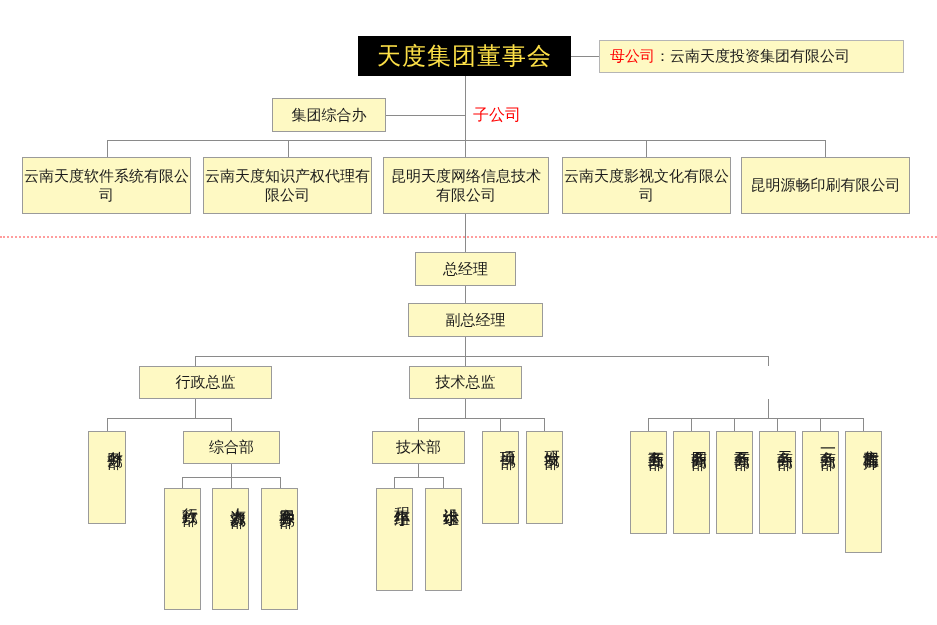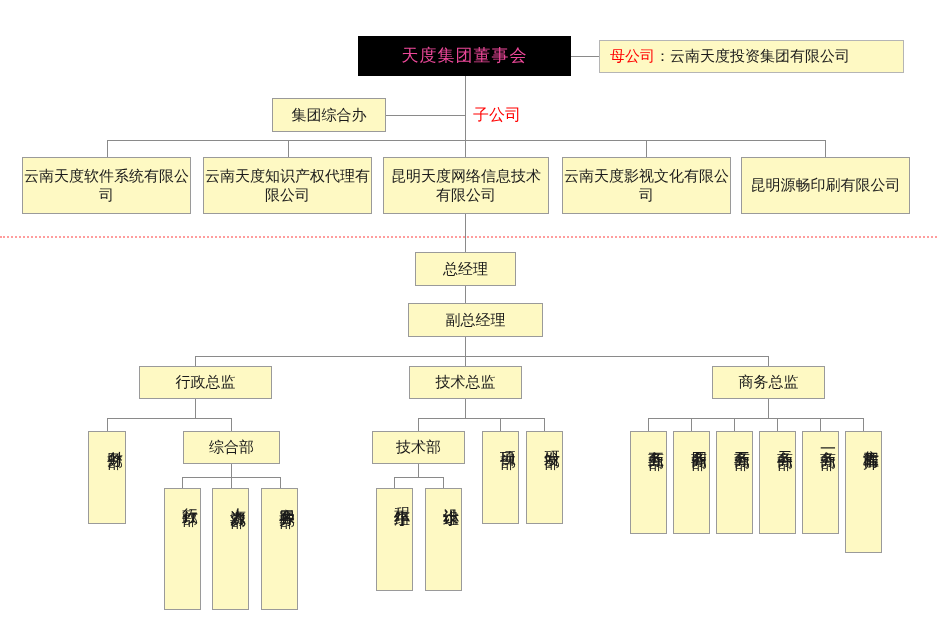--- a/index.html
+++ b/index.html
@@ -26,22 +26,22 @@
     display:flex;
     align-items:center;
     justify-content:center;
     text-align:center;
     line-height:1.25;
     font-size:15px;
   }
   .box.dark{
     background:#000000;
     border:1px solid #000000;
-    color:#ec4899;
-    font-size:17px;
+    color:#fde047;
+    font-size:24px;
     letter-spacing:1px;
   }
   .box.wide{font-size:15px;}
   .box.note{
     font-size:15px;
     justify-content:flex-start;
     padding-left:10px;
     border-color:#b5b5b5;
   }
   .box.vert{
@@ -138,23 +138,20 @@
   <div class="ln v" style="left:195px;top:356px;height:10px;"></div>
   <div class="ln v" style="left:465px;top:356px;height:10px;"></div>
   <div class="ln v" style="left:768px;top:356px;height:10px;"></div>
 
   <div class="box" style="left:139px;top:366px;width:133px;height:33px;">
     <span>行政总监</span>
   </div>
   <div class="box" style="left:409px;top:366px;width:113px;height:33px;">
     <span>技术总监</span>
   </div>
-  <div class="box" style="left:712px;top:366px;width:113px;height:33px;">
-    <span>商务总监</span>
-  </div>
 
   <div class="ln v" style="left:195px;top:399px;height:19px;"></div>
   <div class="ln h" style="left:107px;top:418px;width:124px;"></div>
   <div class="ln v" style="left:107px;top:418px;height:13px;"></div>
   <div class="ln v" style="left:231px;top:418px;height:13px;"></div>
 
   <div class="box vert" style="left:88px;top:431px;width:38px;height:93px;">
     <span>财务部</span>
   </div>
 

